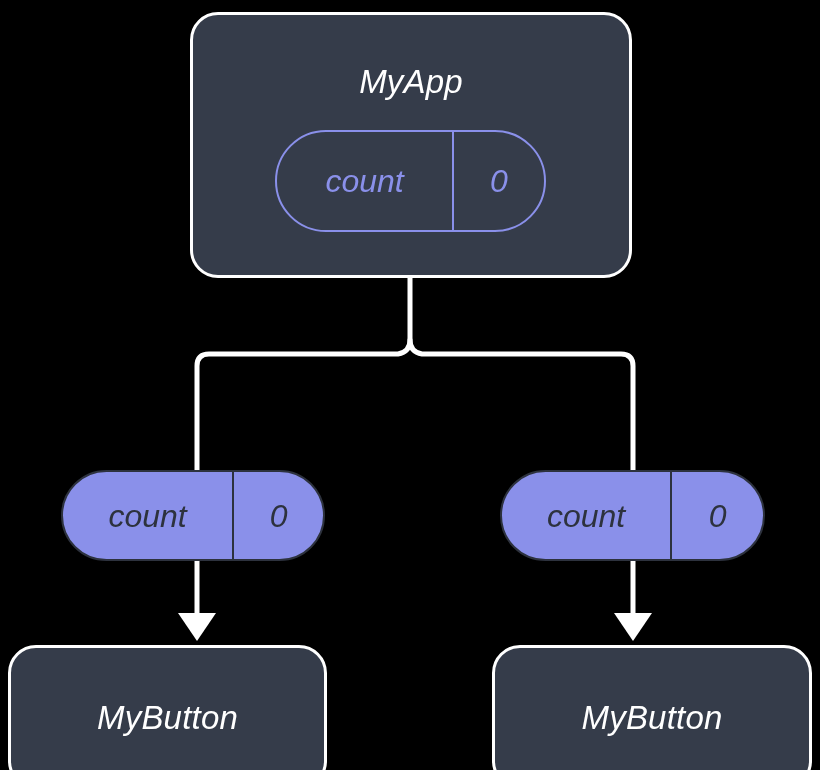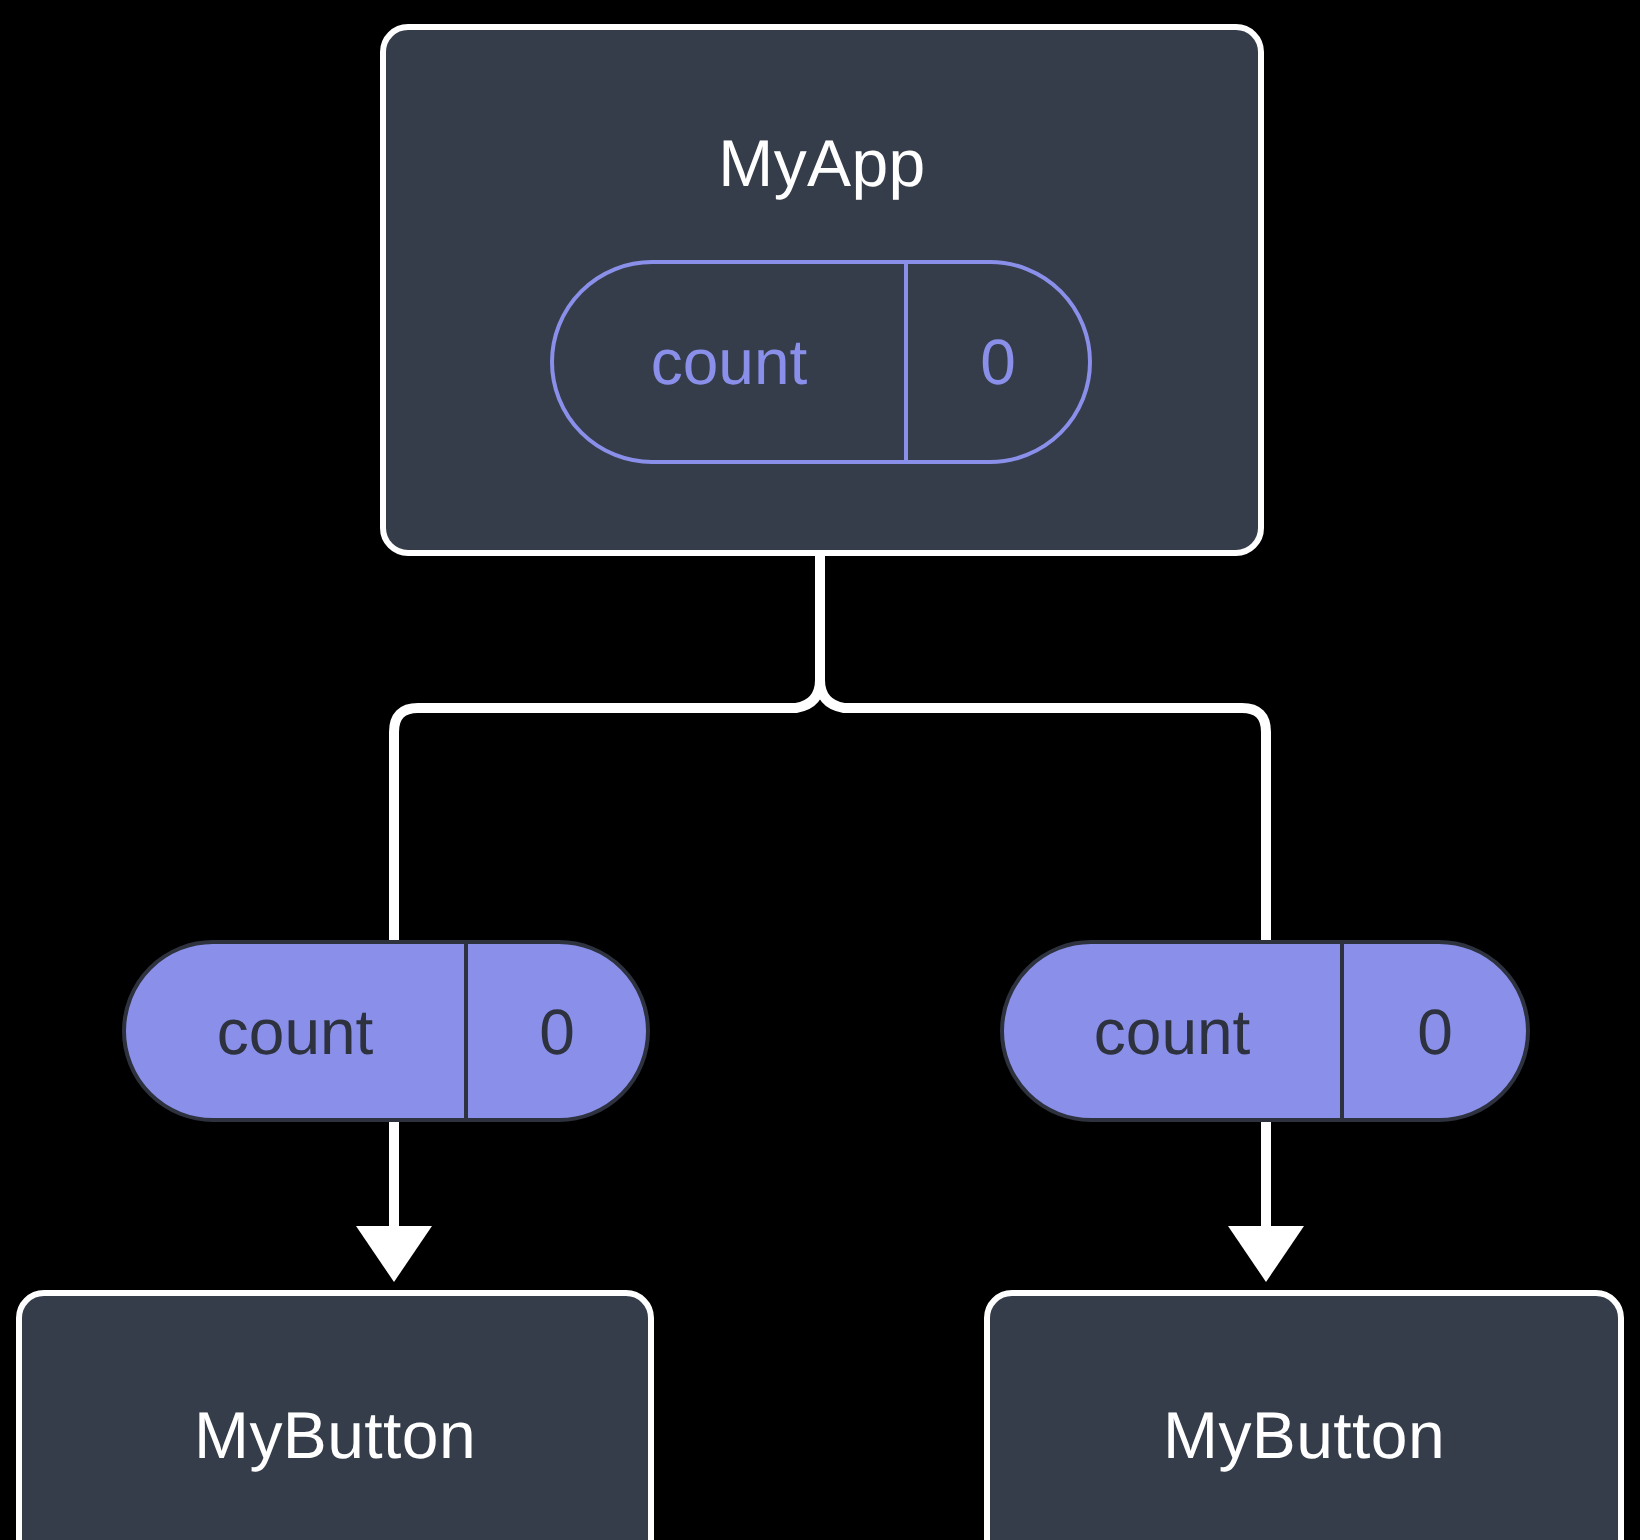--- a/index.html
+++ b/index.html
@@ -32,25 +32,26 @@
     height: 770px;
     z-index: 1;
     pointer-events: none;
   }
   
   .node-box {
     position: absolute;
     box-sizing: border-box;
     background: #353c4a;
     border: 3px solid #ffffff;
-    border-radius: 14px;
+    border-radius: 28px;
     z-index: 2;
     display: flex;
     flex-direction: column;
     align-items: center;
+    font-style: italic;
   }
   .node-title {
     color: #ffffff;
     font-size: 33px;
     font-weight: 400;
     letter-spacing: 0.2px;
     line-height: 1;
     white-space: nowrap;
   }
   
@@ -84,20 +85,21 @@
   }
   
   .pill {
     position: absolute;
     box-sizing: border-box;
     display: flex;
     align-items: stretch;
     border-radius: 999px;
     z-index: 3;
     overflow: hidden;
+    font-style: italic;
   }
   .pill-key, .pill-val {
     display: flex;
     align-items: center;
     justify-content: center;
     line-height: 1;
     white-space: nowrap;
   }
   
   .pill-outline {

